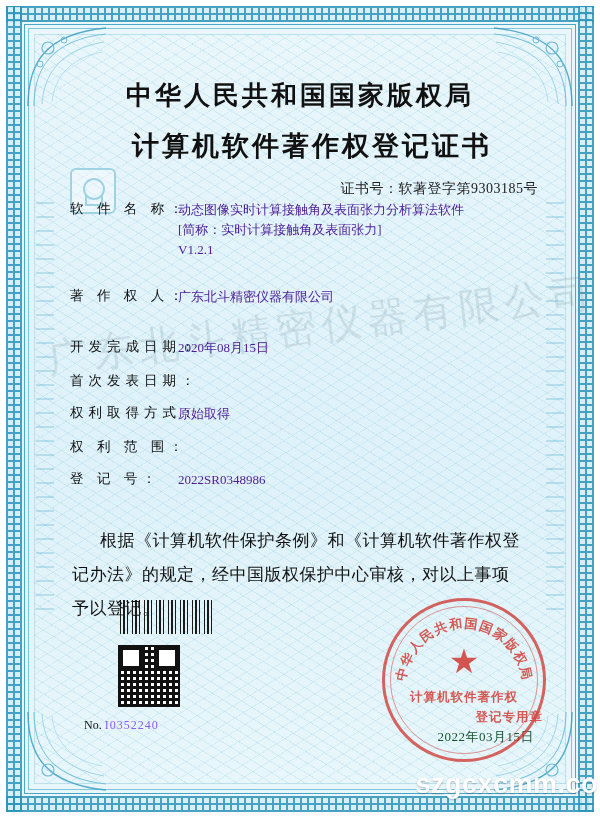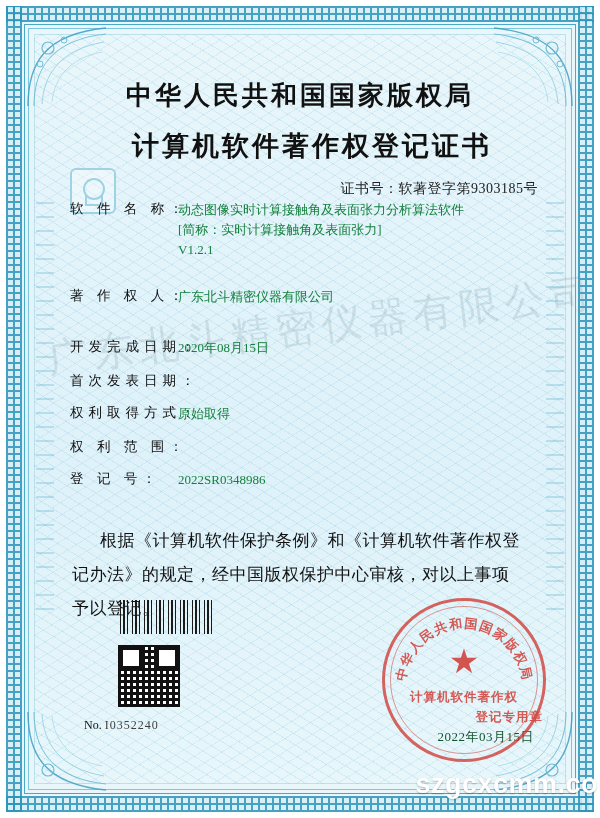--- a/index.html
+++ b/index.html
@@ -188,21 +188,21 @@
     width: 108px;
     flex: 0 0 108px;
     font-size: 13.5px;
     color: #111;
     letter-spacing: 5px;
     white-space: nowrap;
   }
   .row .val {
     flex: 1;
     font-size: 13px;
-    color: #15803d;
+    color: #4c1d95;
     line-height: 1.55;
   }
   .row .val .sub {
     display: block;
   }
 
   .row.tight { margin-bottom: 11px; }
   .gap-lg { height: 16px; }
 
   
@@ -252,21 +252,21 @@
   .qr:after  { right: 2px; top: 2px; }
 
   .serial {
     position: absolute;
     left: 84px;
     top: 718px;
     font-size: 12px;
     color: #111;
   }
   .serial .num {
-    color: #404040;
+    color: #8b5cf6;
     letter-spacing: 1px;
   }
 
   .issue-date {
     position: absolute;
     right: 66px;
     top: 728px;
     font-size: 13px;
     color: #14532d;
     letter-spacing: .5px;

